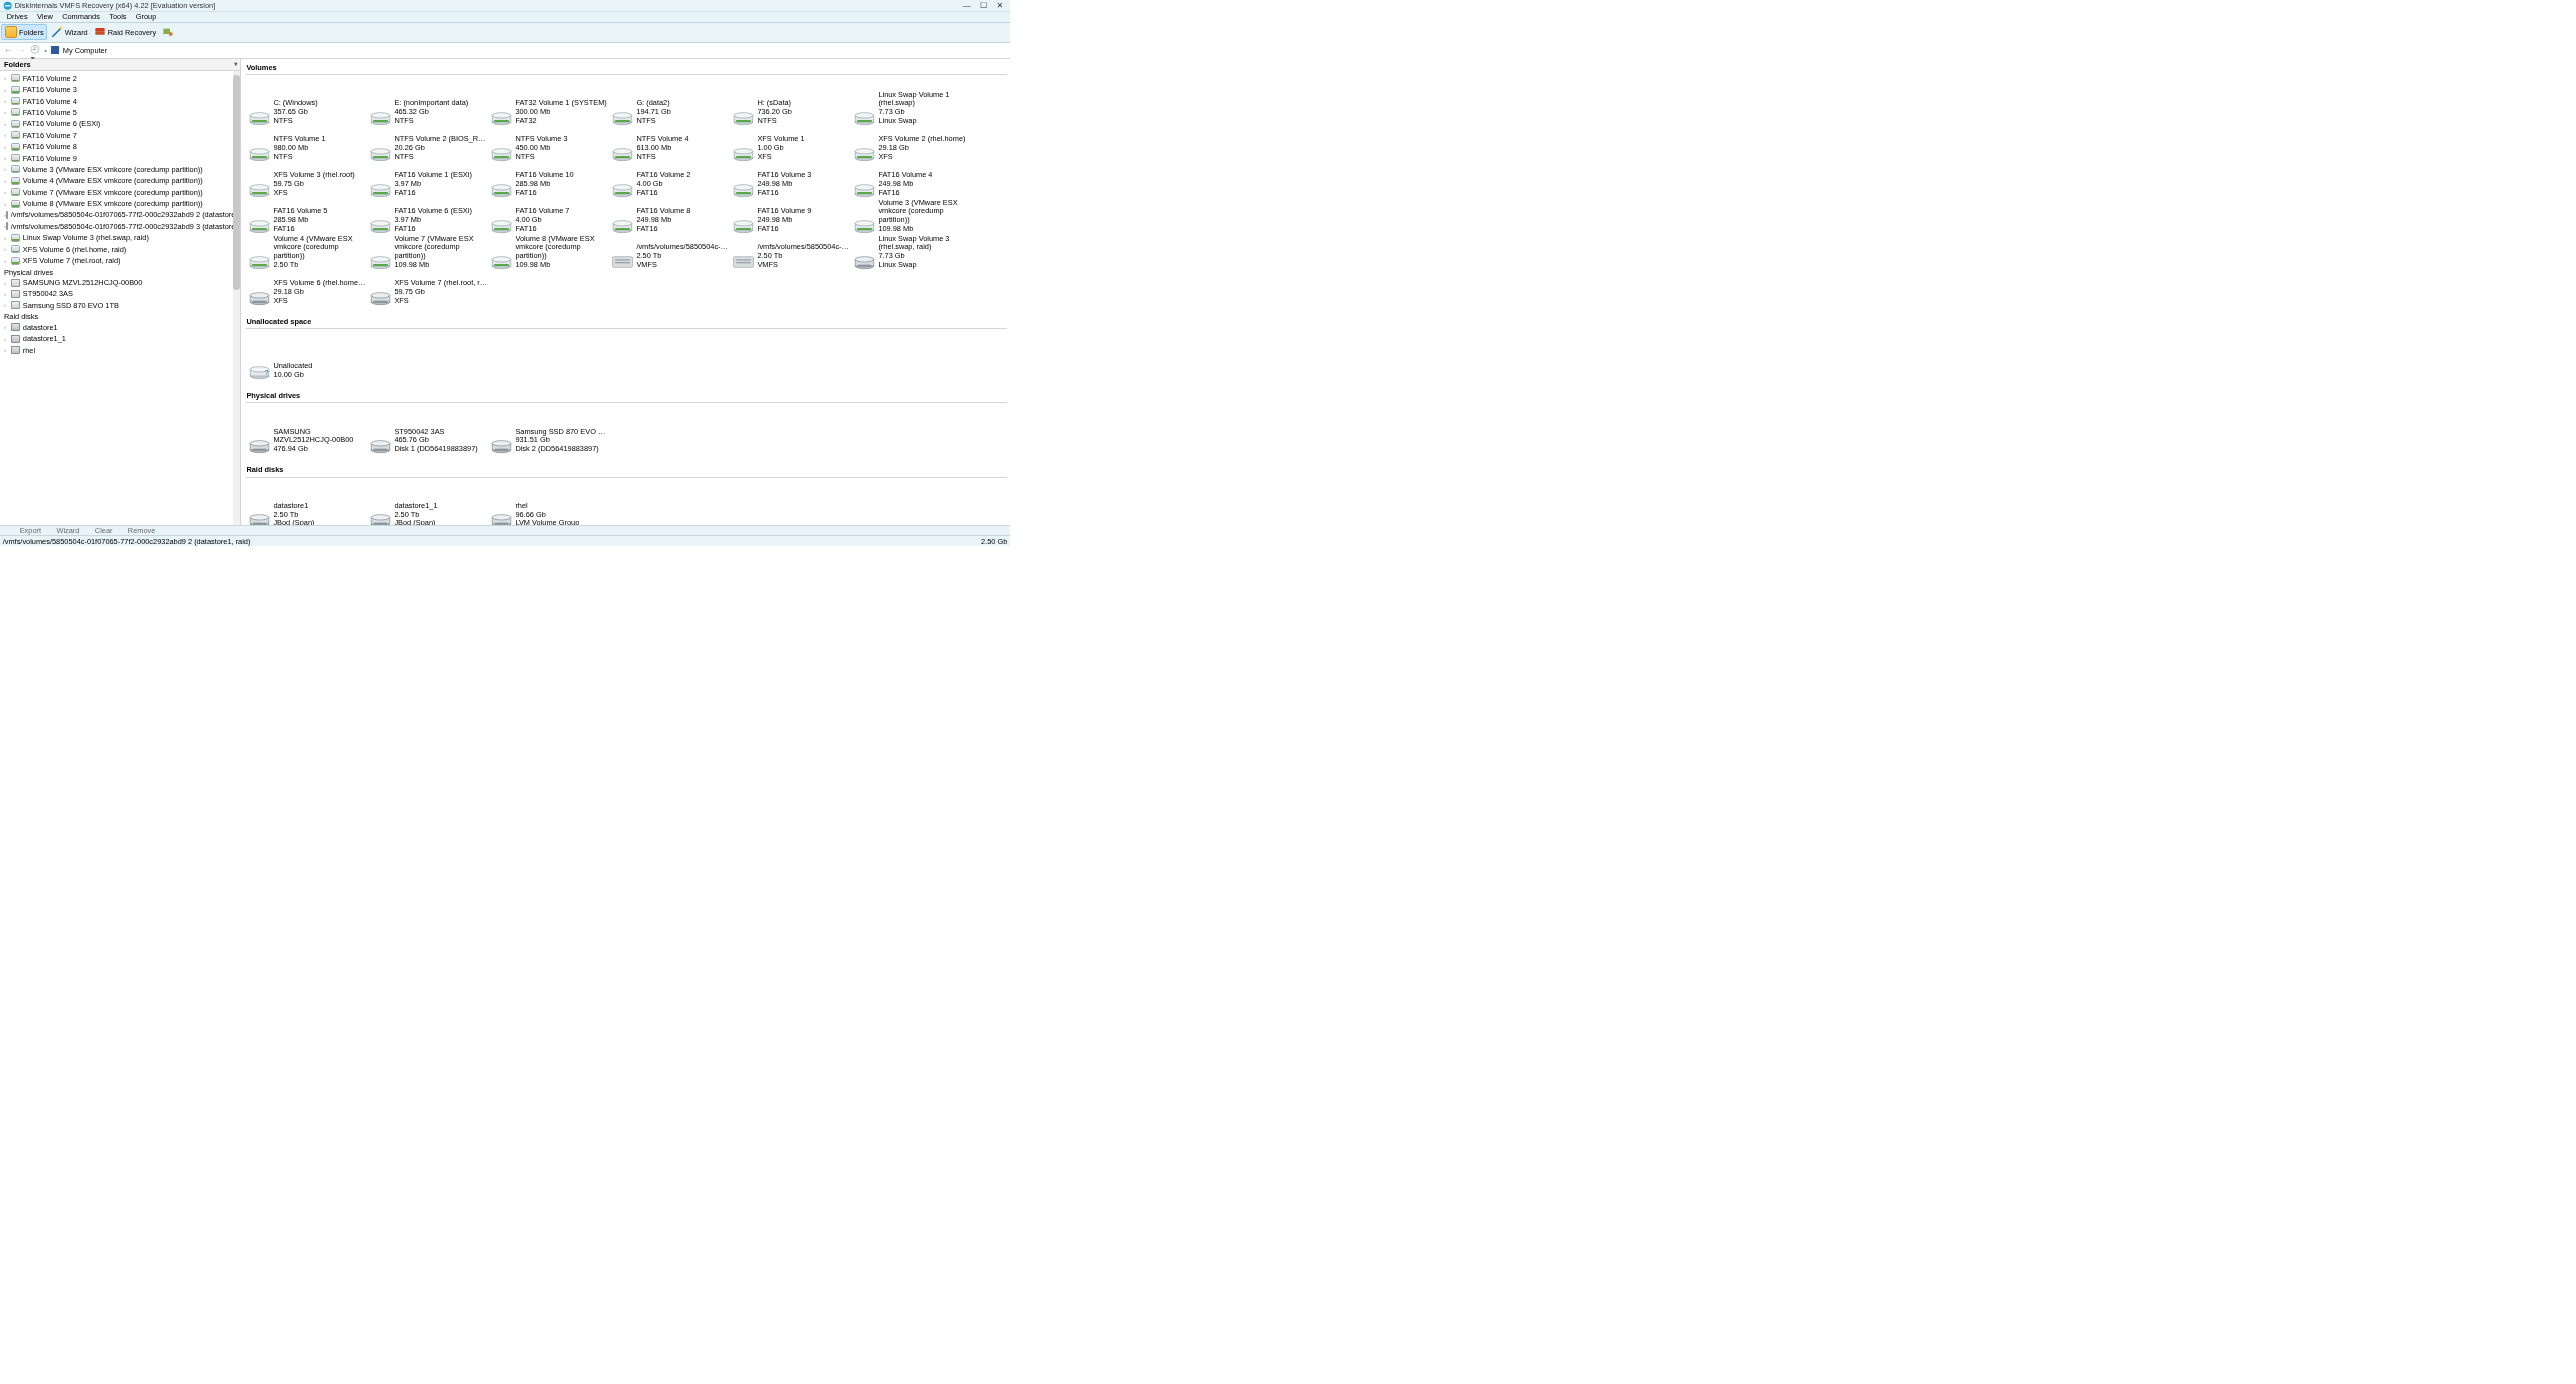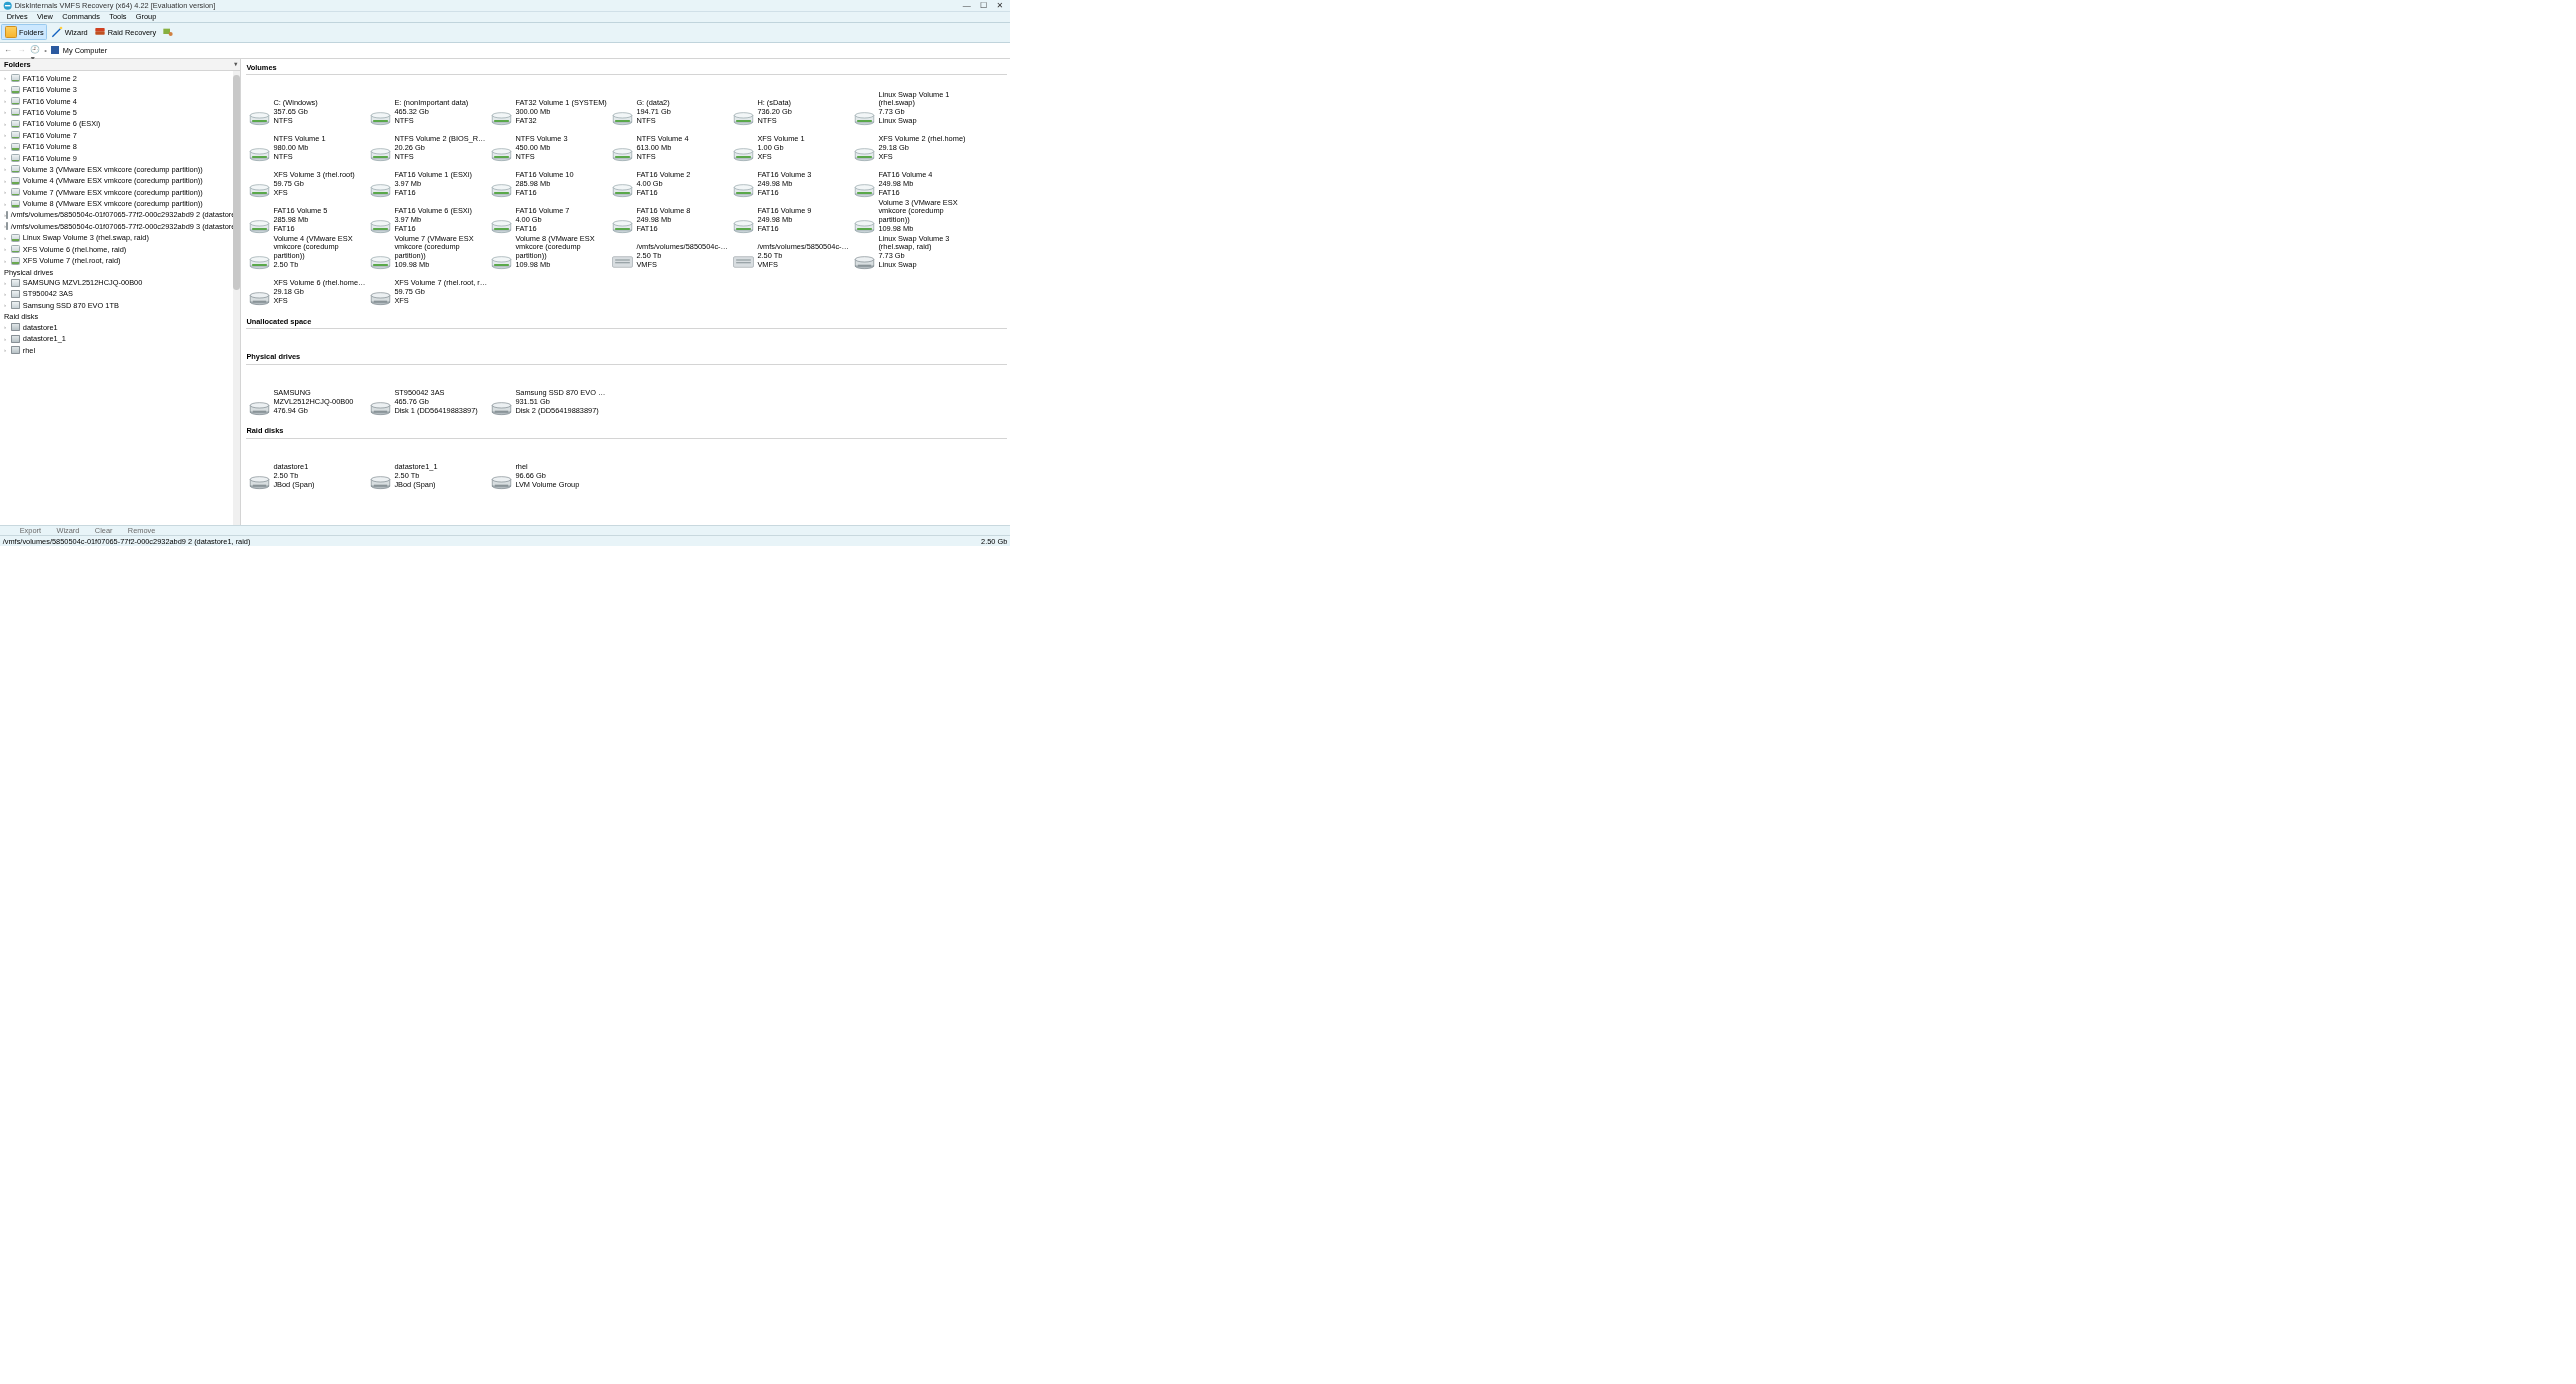--- a/index.html
+++ b/index.html
@@ -774,20 +774,34 @@
             </svg></div>
           <div class="info">
             <div class="l1">XFS Volume 7 (rhel.root, raid)</div>
             <div class="l2">59.75 Gb</div>
             <div class="l3">XFS</div>
           </div>
         </div>
       </div>
 
     <div class="section-title">Unallocated space</div>
+    <div class="grid" id="grid-unalloc">
+        <div class="item">
+          <div class="vic"><svg viewBox="0 0 34 24" style="font-size:11px">
+              <ellipse cx="17" cy="18" rx="14" ry="4" fill="#c8d2d6" stroke="#90a0a4"></ellipse>
+              <rect x="3" y="8" width="28" height="10" fill="#e4eaec" stroke="#90a0a4"></rect>
+              <ellipse cx="17" cy="8" rx="14" ry="4" fill="#f2f6f7" stroke="#90a0a4"></ellipse>
+              <text x="25" y="17" font-size="10" fill="#2060b0">?</text>
+            </svg></div>
+          <div class="info">
+            <div class="l1">Unallocated</div>
+            <div class="l2">10.00 Gb</div>
+          </div>
+        </div>
+      </div>
 
     <div class="section-title">Physical drives</div>
     <div class="grid" id="grid-phys">
         <div class="item">
           <div class="vic"><svg viewBox="0 0 34 24">
               <ellipse cx="17" cy="18" rx="14" ry="4" fill="#b4bcc0" stroke="#7c878c"></ellipse>
               <rect x="3" y="8" width="28" height="10" fill="#d8dee0" stroke="#7c878c"></rect>
               <ellipse cx="17" cy="8" rx="14" ry="4" fill="#ecf0f2" stroke="#7c878c"></ellipse>
               <rect x="7" y="16" width="20" height="3" fill="#8a9498"></rect>
             </svg></div>

